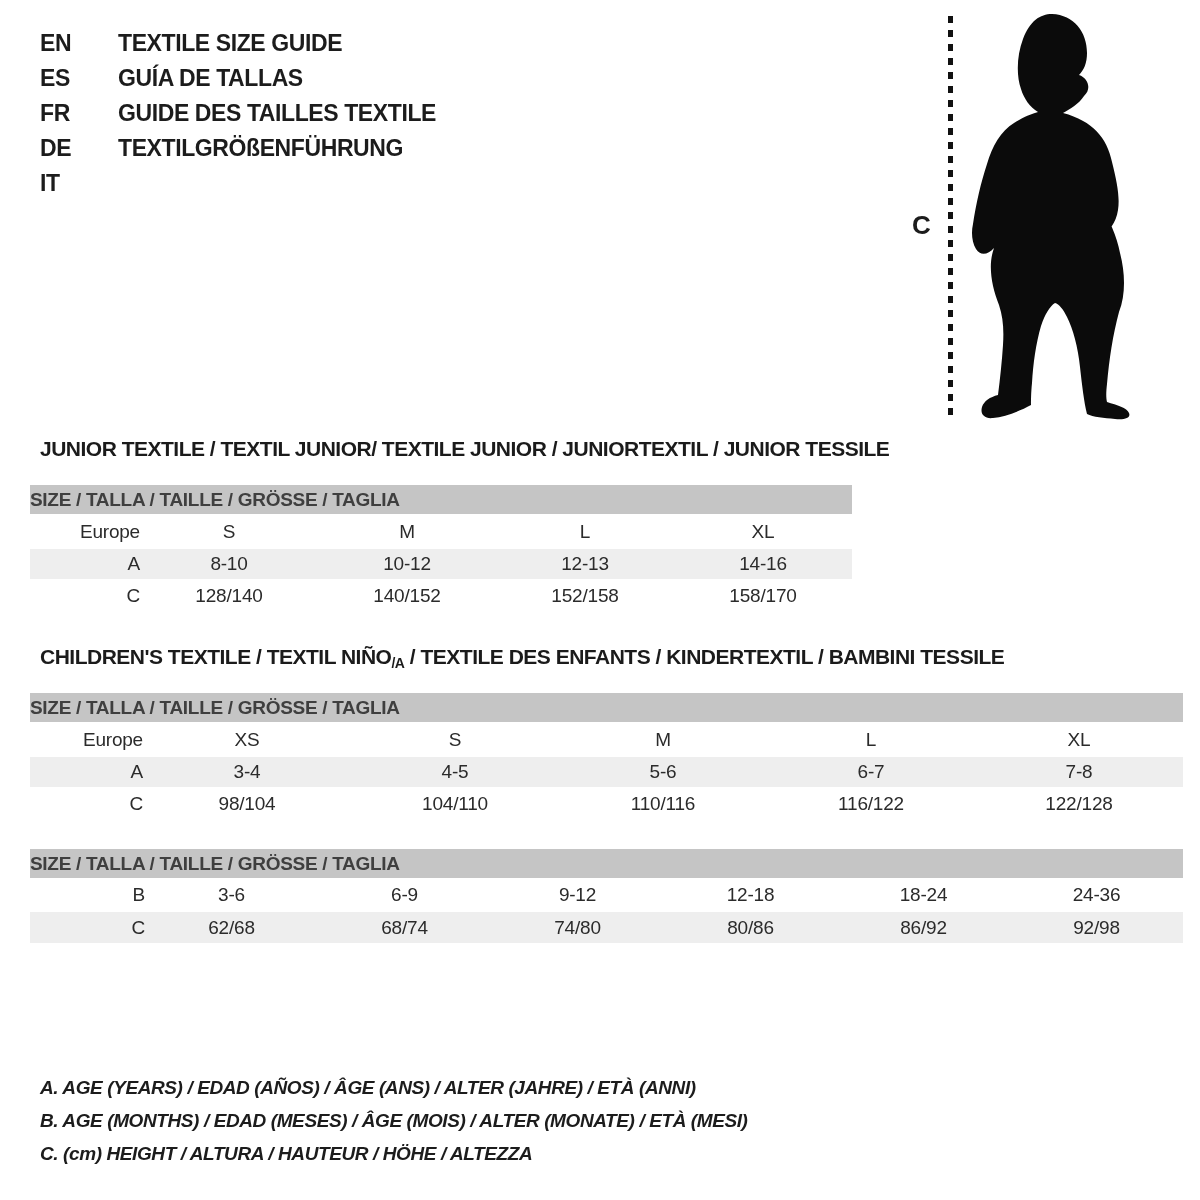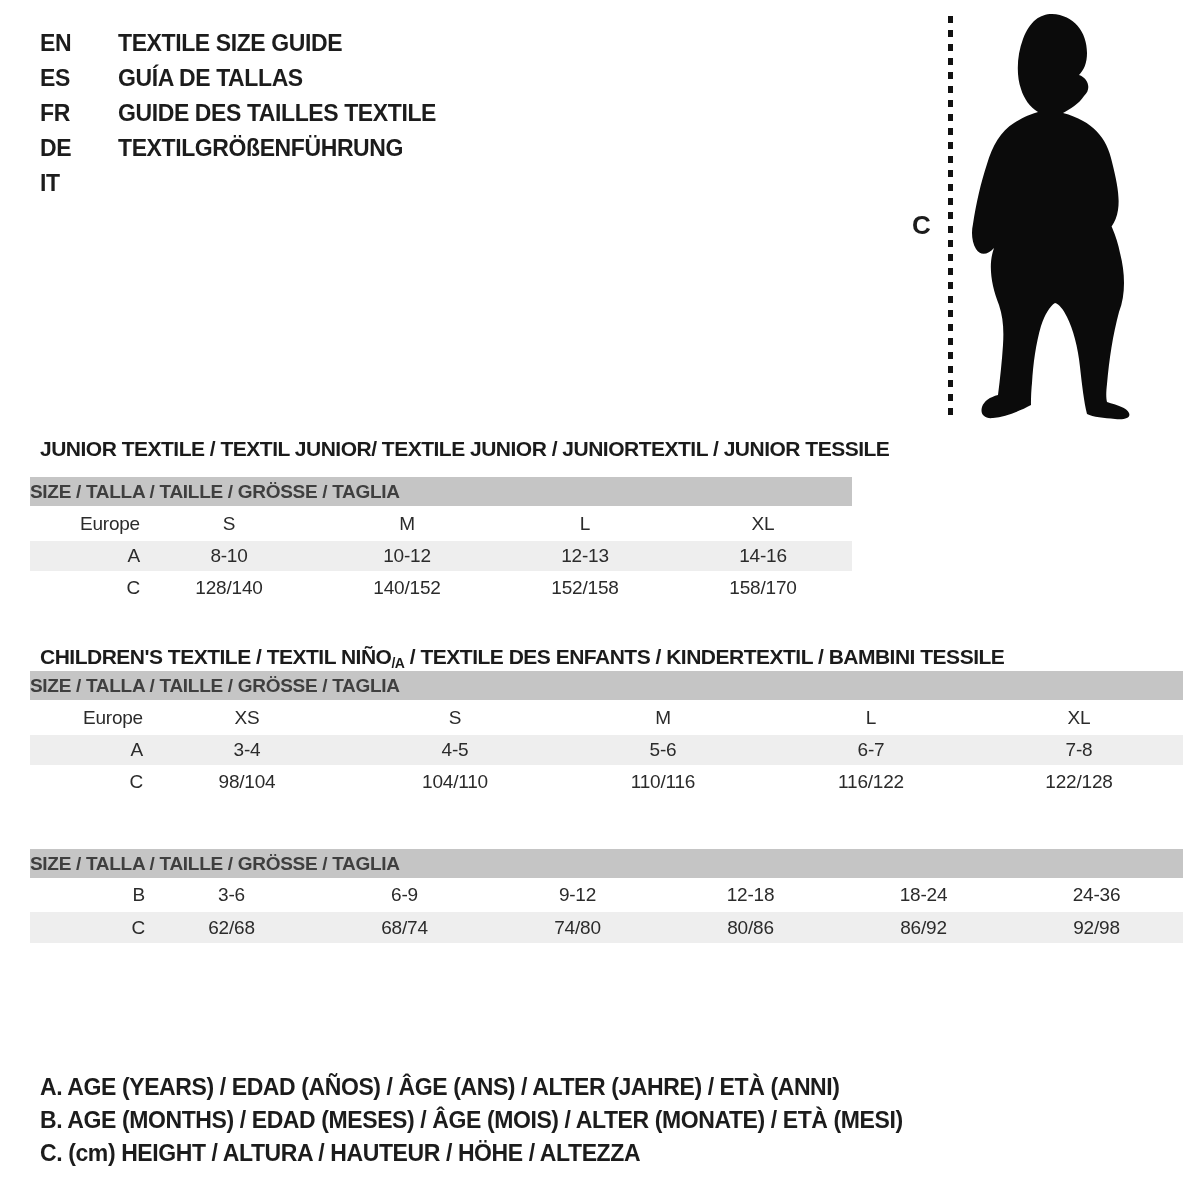--- a/index.html
+++ b/index.html
@@ -17,43 +17,43 @@
   .measure-line{position:absolute;left:948px;top:16px;width:5px;height:402px;
     background:repeating-linear-gradient(to bottom,#111 0 7px,transparent 7px 14px);}
   .toddler{position:absolute;left:960px;top:8px;}
 
   
   .table-sec{position:absolute;left:30px;}
   .sec-junior{top:437px;width:822px;}
   .sec-children{top:645px;width:1153px;}
   .sec-babies{top:849px;width:1153px;}
   .section-title{margin:0 0 0 10px;font-size:21px;font-weight:bold;letter-spacing:-0.5px;color:#1b1b1b;white-space:nowrap;}
-  .sec-junior .section-title{margin-bottom:16px;}
-  .sec-children .section-title{}
+  .sec-junior .section-title{margin-bottom:24px;}
+  .sec-children .section-title{margin-bottom:22px;}
   .babies-title{line-height:33px;margin-bottom:15px;}
   .babies-title div{white-space:nowrap;}
   .title-sub{font-size:14px;vertical-align:-4px;}
 
   .size-band{height:29px;line-height:29px;background:#c5c5c5;color:#3f3f3f;
     font-weight:bold;font-size:19px;letter-spacing:-0.3px;}
 
   table{border-collapse:collapse;table-layout:fixed;width:100%;
     font-size:19px;color:#2b2b2b;letter-spacing:-0.2px;}
   td{text-align:center;padding:0;vertical-align:middle;}
   td.rowlabel{text-align:right;padding-left:10px;}
   tr.shaded{background:#eeeeee;}
   tr.r-head td{height:35px;}
   tr.r-mid td{height:30px;}
   tr.r-bot td{height:33px;}
   tr.r-b td{height:34px;}
   tr.r-cb td{height:31px;}
 
   
   .legend{position:absolute;left:40px;top:1071px;line-height:33px;}
-  .legend div{font-size:23px;font-weight:bold;letter-spacing:-0.4px;white-space:nowrap;}
+  .legend div{font-size:19px;font-weight:bold;letter-spacing:-0.4px;white-space:nowrap;font-style:italic;}
 </style>
 </head>
 <body>
 
 <div class="canvas">
 
   <div class="lang-block">
     <div class="lang-row">
       <span class="lang-code">EN</span>
       <span class="lang-title">TEXTILE SIZE GUIDE</span>

